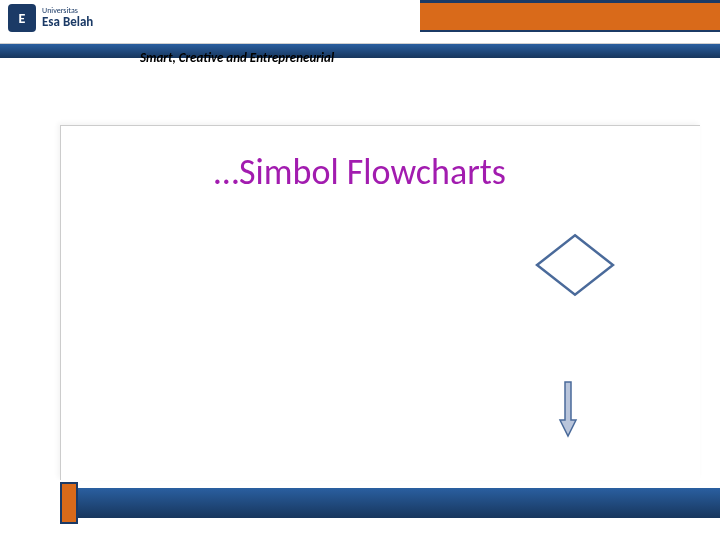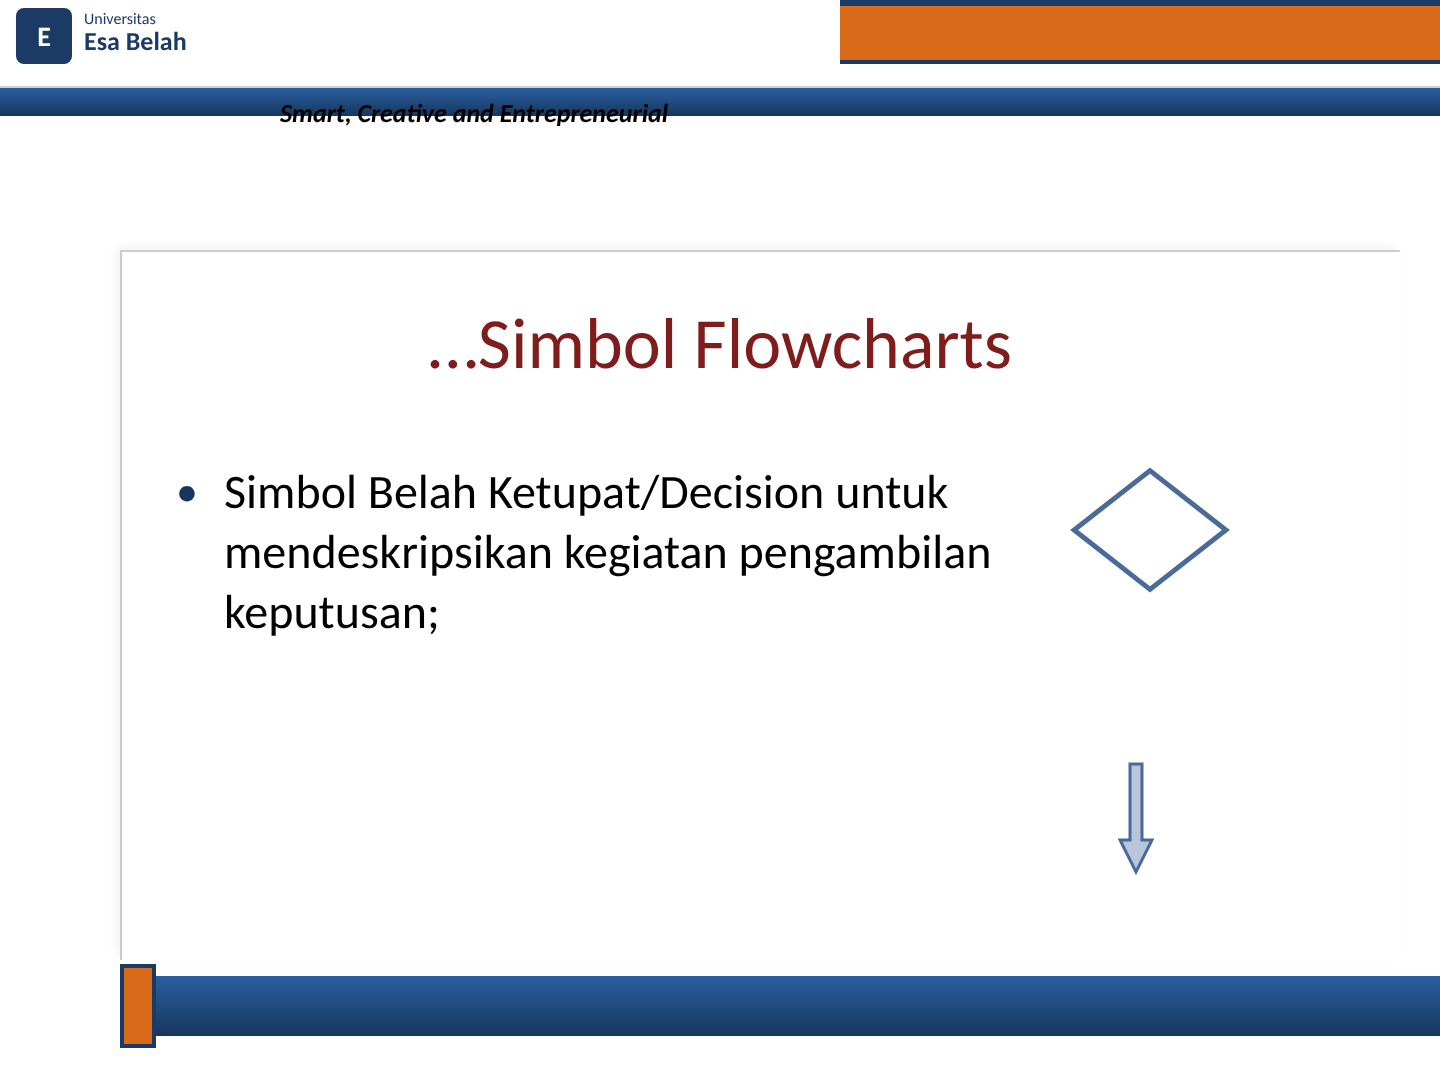--- a/index.html
+++ b/index.html
@@ -68,21 +68,21 @@
     border-right: none;
     border-bottom: none;
     box-shadow: -2px -2px 5px rgba(0,0,0,0.05);
   }
   .slide-title {
     position: absolute;
     top: 150px;
     left: 0; right: 0;
     text-align: center;
     font-size: 36px;
-    color: #7f1d1d;
+    color: #a21caf;
     font-weight: 400;
   }
   .bullet-list {
     position: absolute;
     top: 232px;
     left: 88px;
     right: 70px;
     font-size: 24px;
     color: #000;
     line-height: 1.25;
@@ -143,23 +143,20 @@
   </div>
 </div>
 
 <div class="tagline">Smart, Creative and Entrepreneurial</div>
 
 <div class="content-frame"></div>
 
 <h1 class="slide-title">…Simbol Flowcharts</h1>
 
 <div class="bullet-list">
-  <div class="bullet-item">
-    <span style="display:block;max-width:410px">Simbol Belah Ketupat/Decision untuk mendeskripsikan kegiatan pengambilan keputusan;</span>
-  </div>
 </div>
 
 <div class="diamond">
   <svg viewBox="0 0 100 80">
     <polygon points="50,4 96,40 50,76 4,40" fill="none" stroke="#4a6a9a" stroke-width="3"></polygon>
   </svg>
 </div>
 
 <div class="arrow-shape">
   <svg viewBox="0 0 20 58">

